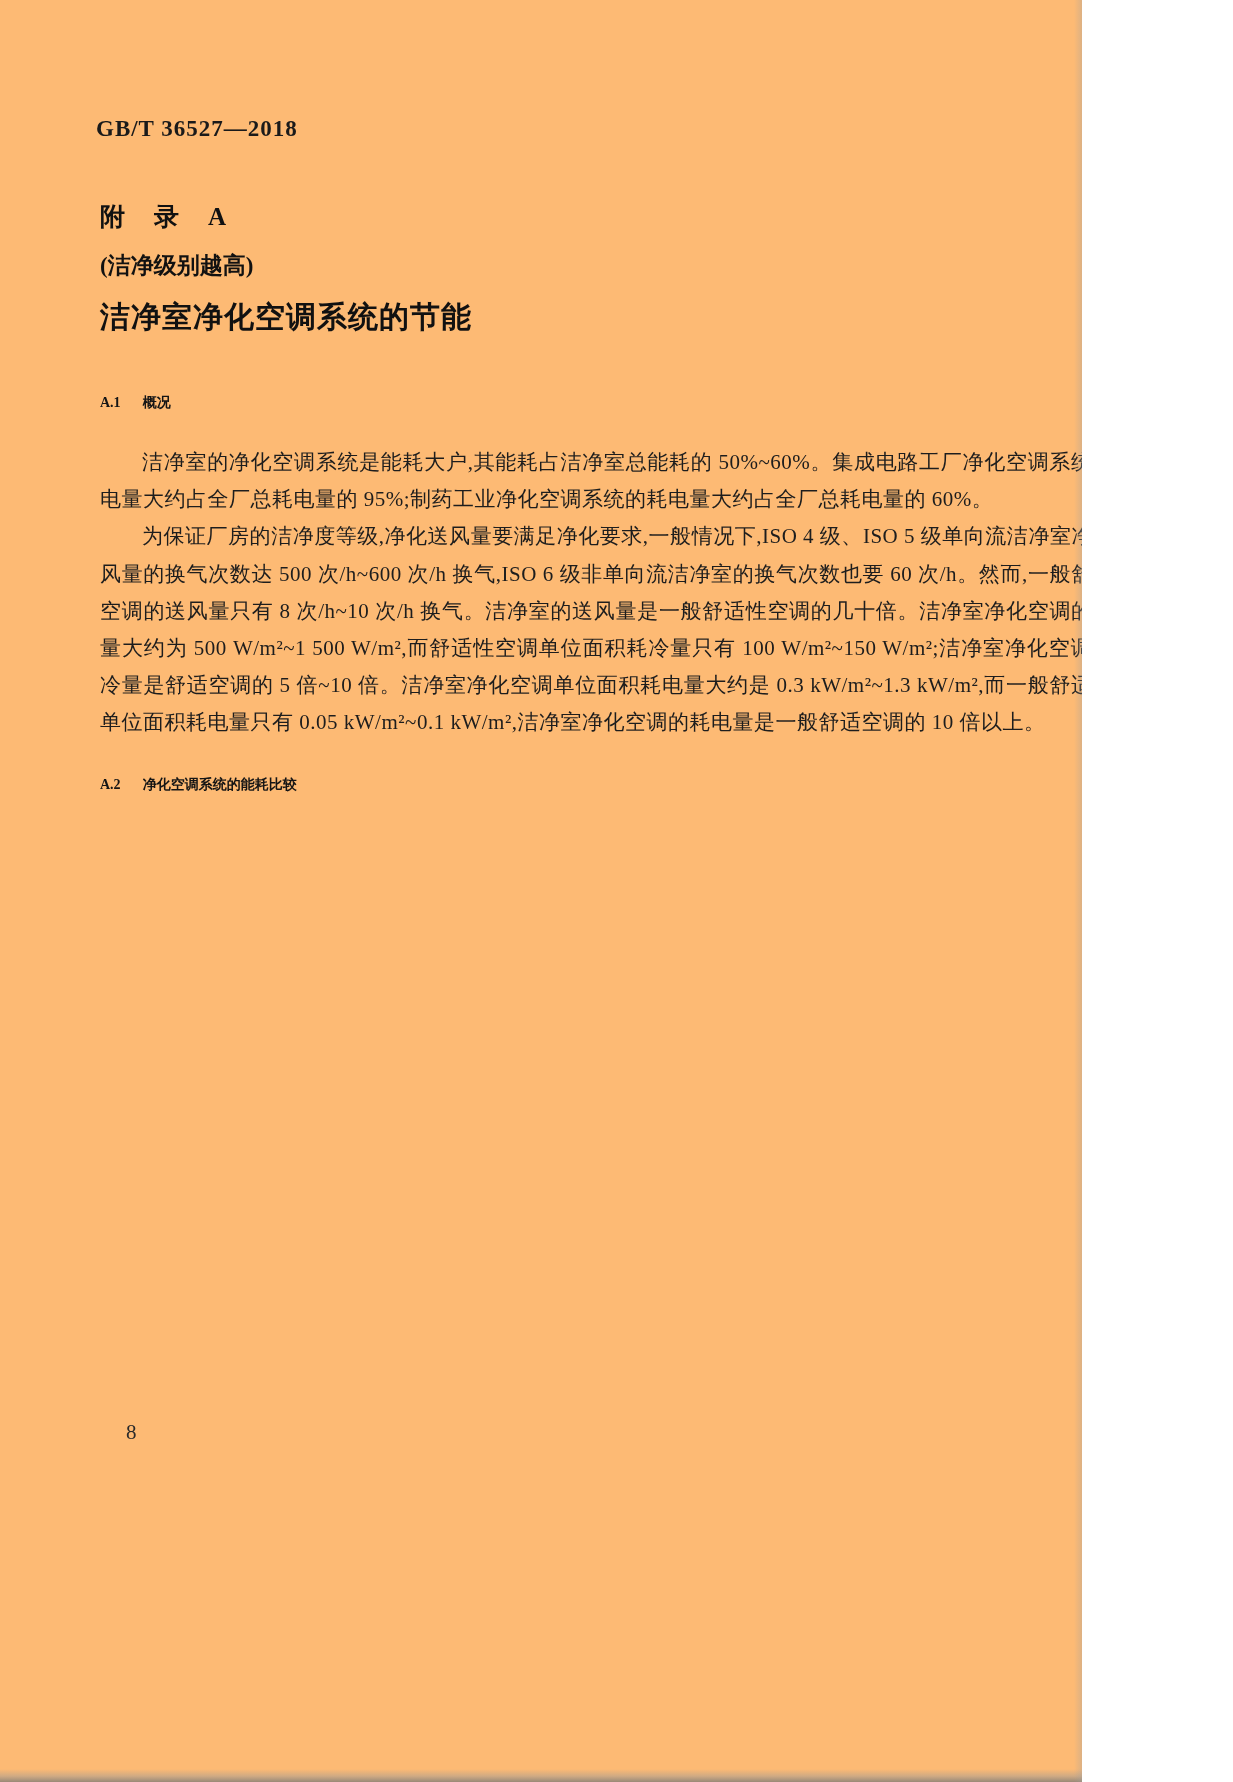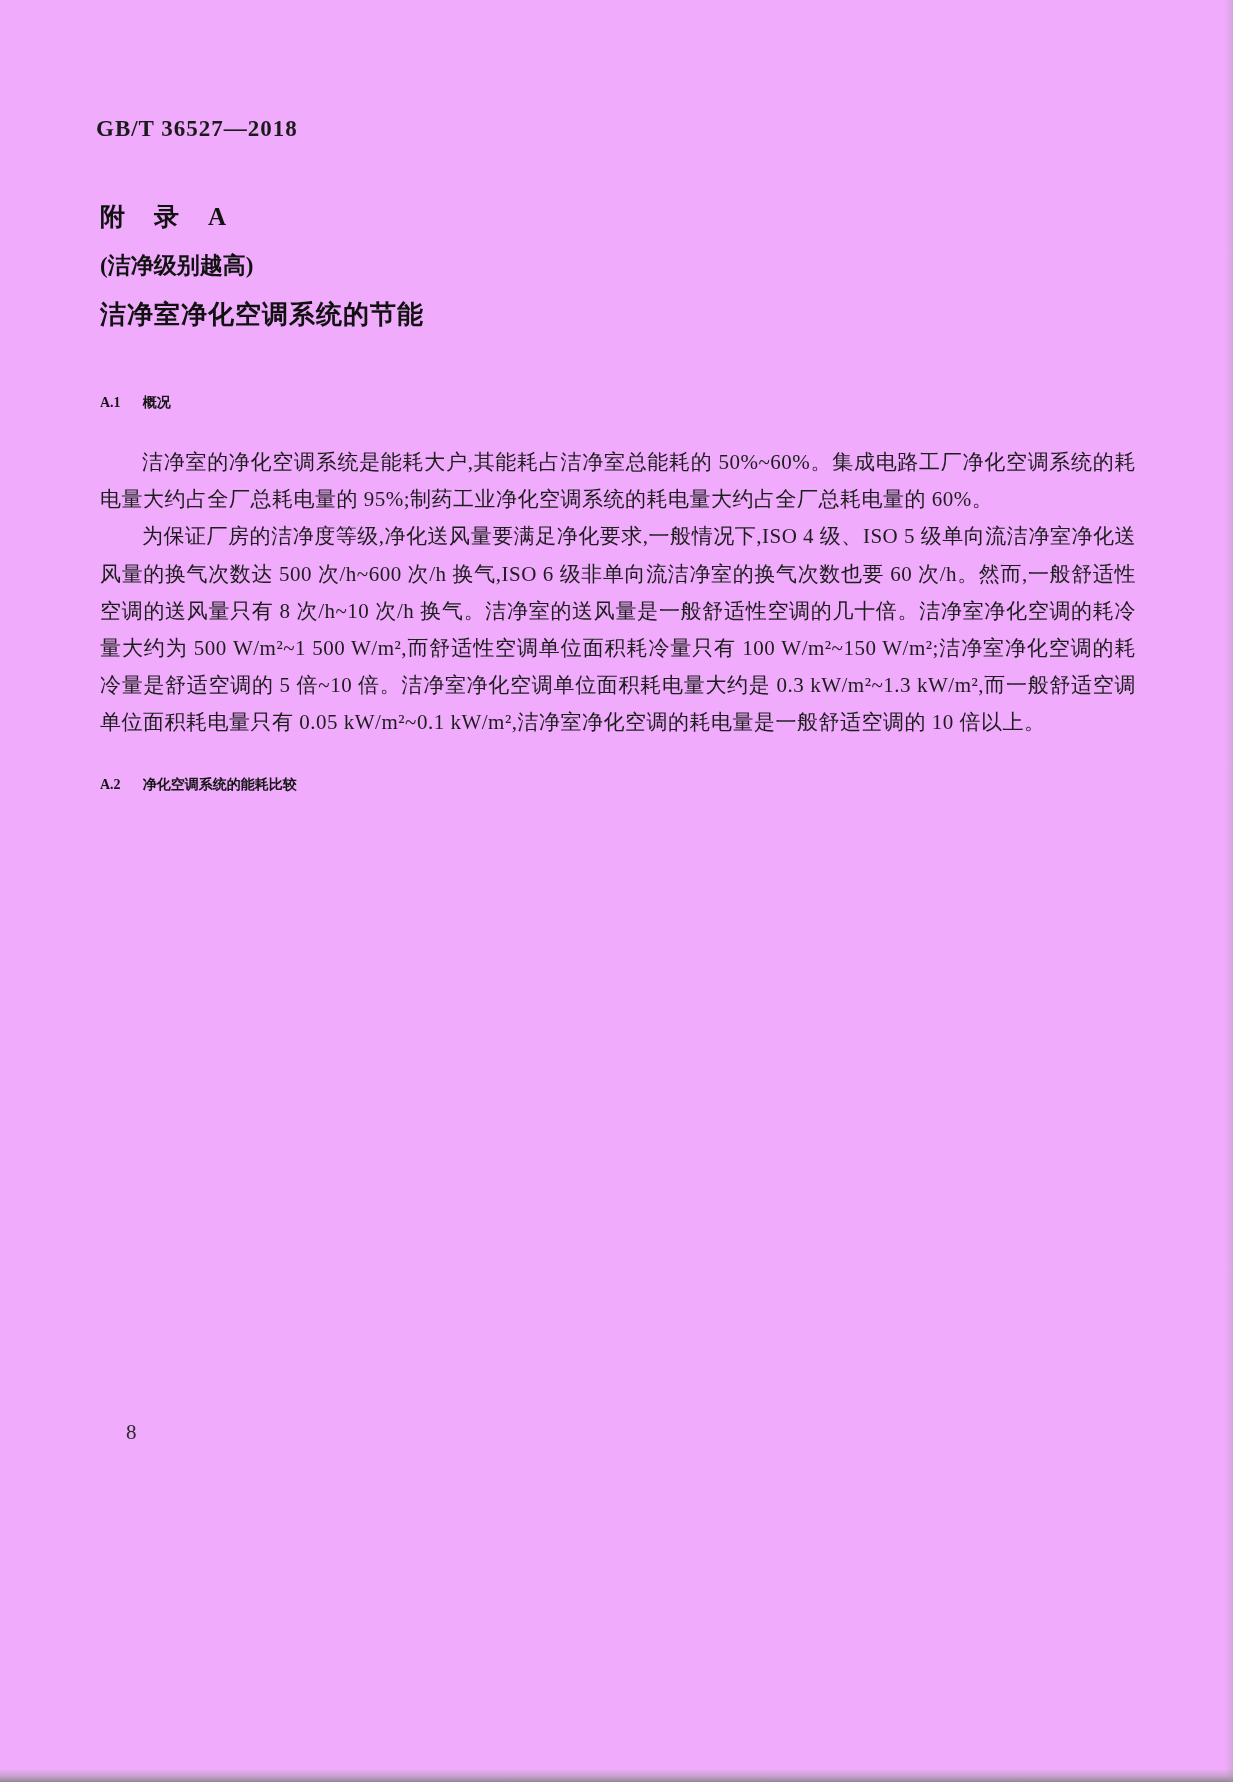--- a/index.html
+++ b/index.html
@@ -2,23 +2,23 @@
 <html><head>
 <meta charset="utf-8">
 <style>
   html, body {
     margin: 0;
     padding: 0;
     background: #ffffff;
   }
   .page {
     position: relative;
-    width: 1233px;
+    width: 1082px;
     height: 1782px;
-    background: #f0abfc;
+    background: #fdba74;
     overflow: hidden;
     font-family: "Liberation Serif", "DejaVu Serif", serif;
     color: #1f1f1f;
   }
   .doc-header {
     position: absolute;
     left: 96px;
     top: 116px;
     font-size: 23px;
     font-weight: bold;
@@ -37,21 +37,21 @@
     font-weight: bold;
     letter-spacing: 2px;
     margin-bottom: 17px;
   }
   .appendix-title .t2 {
     font-size: 23px;
     font-weight: bold;
     margin-bottom: 16px;
   }
   .appendix-title .t3 {
-    font-size: 26px;
+    font-size: 30px;
     font-weight: bold;
     letter-spacing: 1px;
     font-family: Liberation Mono, monospace;
   }
   .content {
     position: absolute;
     left: 100px;
     top: 394px;
     width: 1036px;
   }

